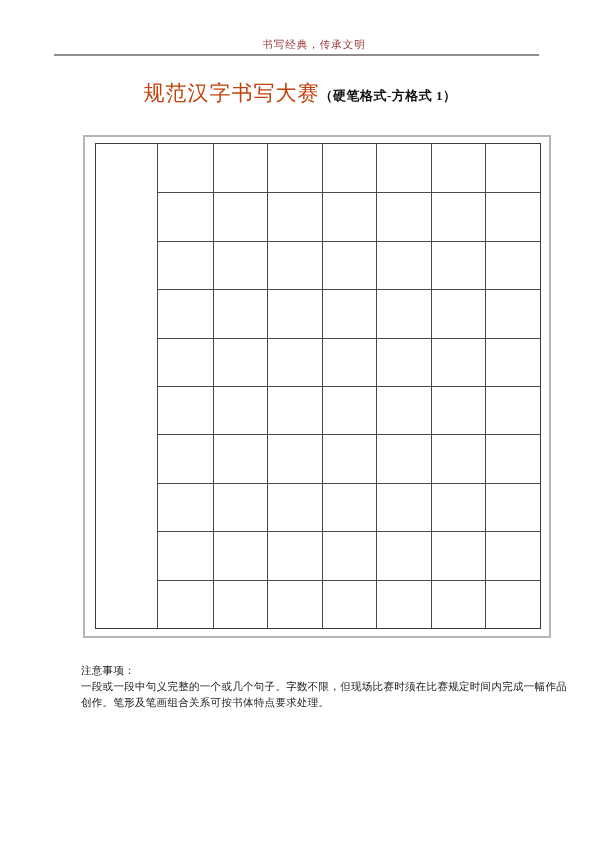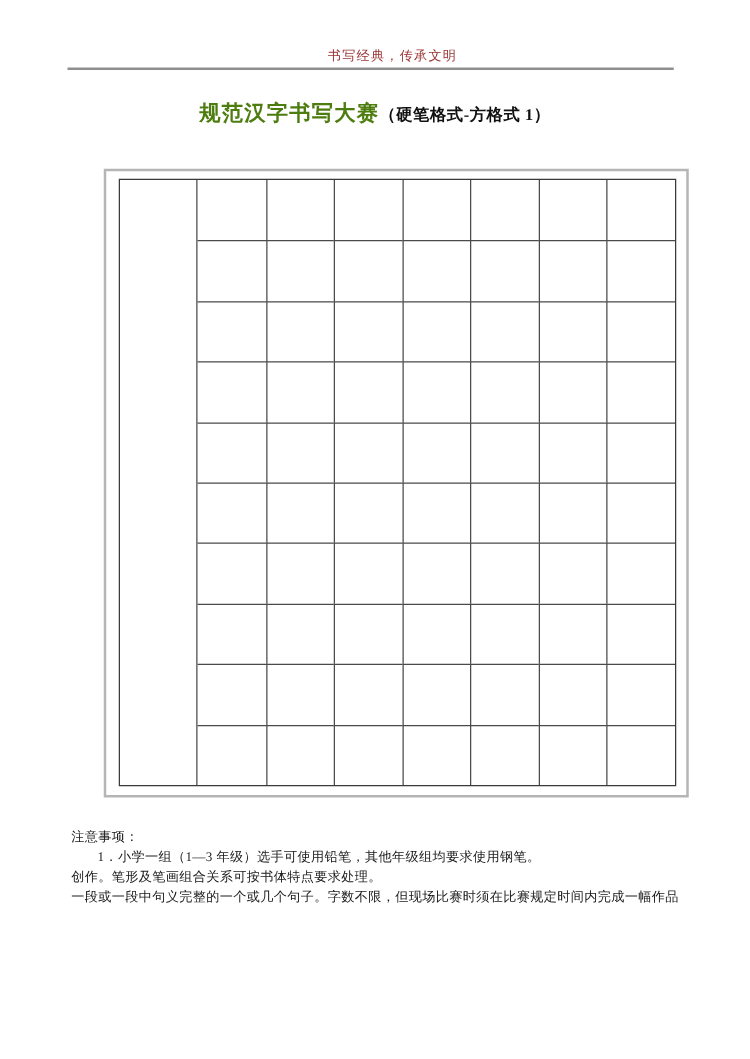--- a/index.html
+++ b/index.html
@@ -21,21 +21,21 @@
   }
   .header-rule {
     position: absolute; top: 54px; left: 54px; width: 485px; height: 0;
     border-top: 2px solid var(--rule-color, #8f8f8f);
   }
   
   .title {
     position: absolute; top: 79px; left: 0; width: 600px;
     text-align: center; white-space: nowrap;
   }
-  .title-main { font-size: 17px; font-weight: 700; letter-spacing: 1px; color: #4d7c0f; }
+  .title-main { font-size: 21px; font-weight: 400; letter-spacing: 1px; color: #c2410c; }
   .title-sub  { font-size: 13px; font-weight: 700; letter-spacing: 0.5px; color: #111; }
   
   .sheet-box {
     position: absolute; left: 83px; top: 135px;
     width: 468px; height: 503px;
     border: 2px solid var(--box-color, #b5b5b5);
     background: #ffffff;
   }
   .writing-grid {
     position: absolute; left: 10px; top: 6px;
@@ -58,21 +58,21 @@
     border-top: 1px solid var(--grid-line, #4a4a4a);
   }
   .cell:nth-child(-n+7) { border-top: none; }
   .cell:nth-child(7n+1) { border-left: none; }
   
   .notes {
     position: absolute; left: 57px; top: 663px; width: 484px;
     font-size: 10.5px; line-height: 16px; color: #1a1a1a;
     letter-spacing: 0.3px;
   }
-  .note-line { white-space: nowrap; }
+  .note-line { white-space: nowrap; margin-left: 24px; }
   .note-line.indent { padding-left: 21px; }
 </style>
 </head>
 <body>
 
 <div class="header-slogan">书写经典，传承文明</div>
 <div class="header-rule"></div>
 
 <div class="title">
   <span class="title-main">规范汉字书写大赛</span><span class="title-sub">（硬笔格式-方格式 1）</span>
@@ -152,17 +152,16 @@
         <div class="cell"></div>
         <div class="cell"></div>
         <div class="cell"></div>
       </div>
   </div>
 </div>
 
 <div class="notes">
   <div class="note-line">注意事项：</div>
   <div>
-      <div class="note-line indent">1．小学一组（1—3 年级）选手可使用铅笔，其他年级组均要求使用钢笔。</div>
+      <div class="note-line">一段或一段中句义完整的一个或几个句子。字数不限，但现场比赛时须在比赛规定时间内完成一幅作品</div>
       <div class="note-line">创作。笔形及笔画组合关系可按书体特点要求处理。</div>
-      <div class="note-line">一段或一段中句义完整的一个或几个句子。字数不限，但现场比赛时须在比赛规定时间内完成一幅作品</div>
     </div>
 </div>
 
 </body></html>

